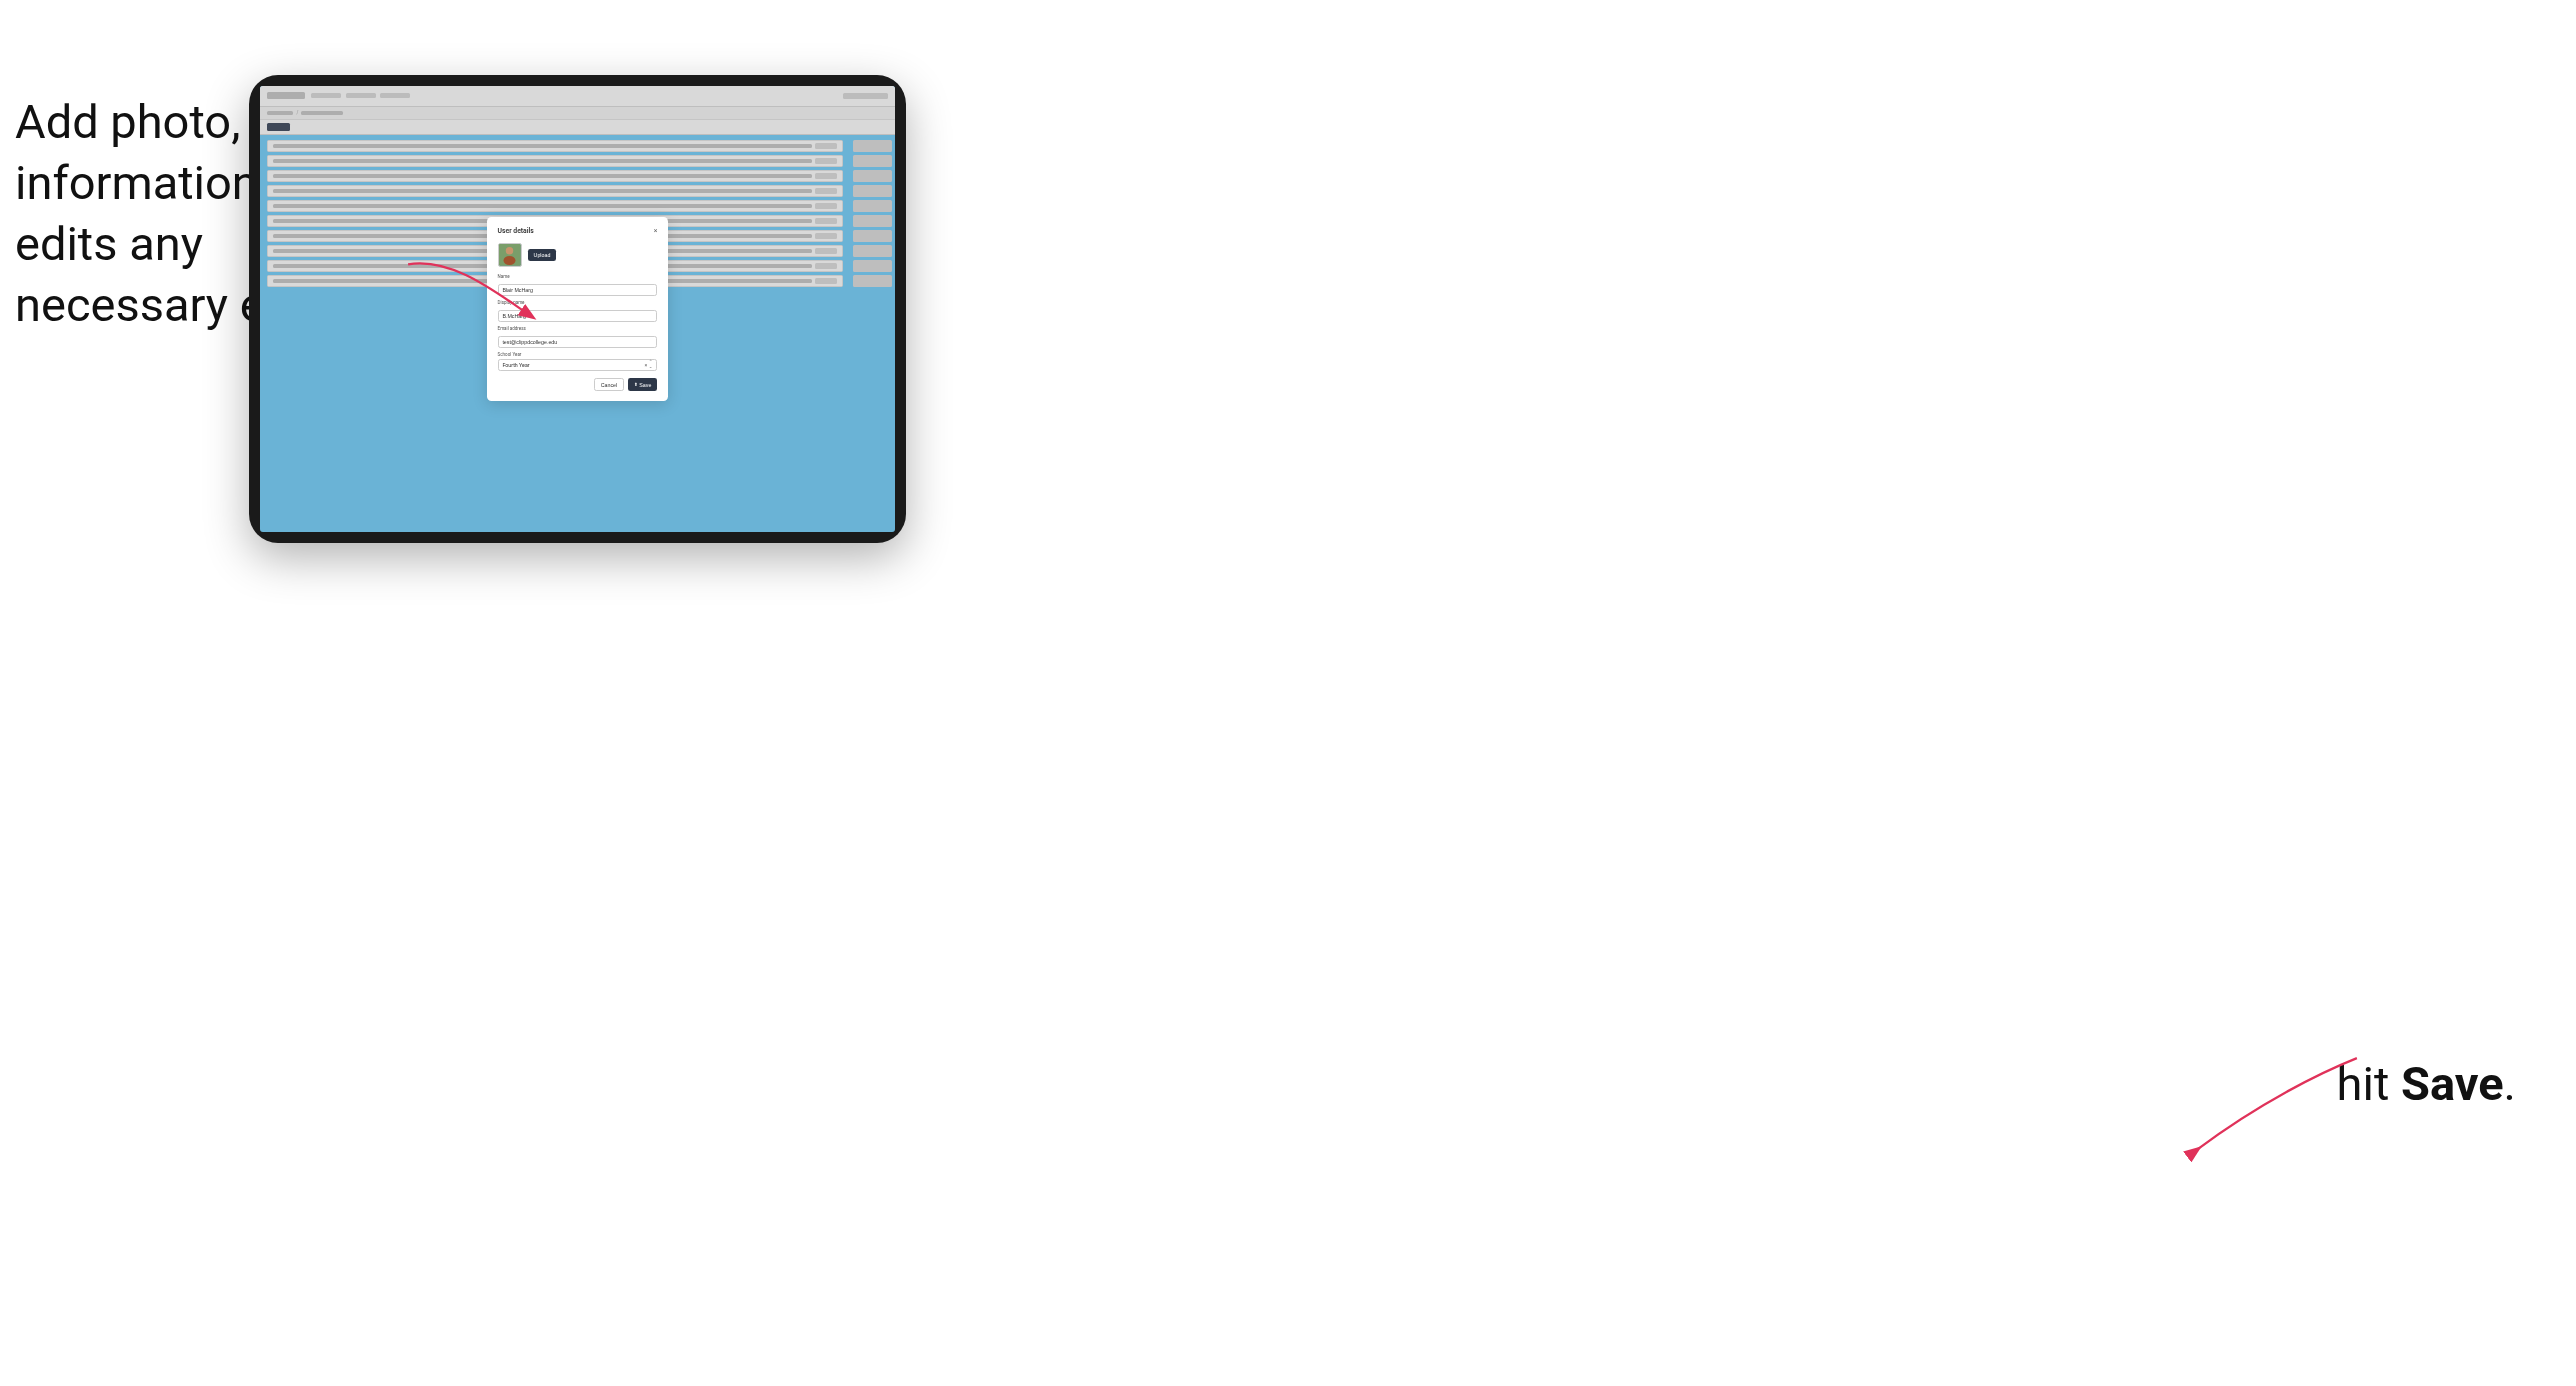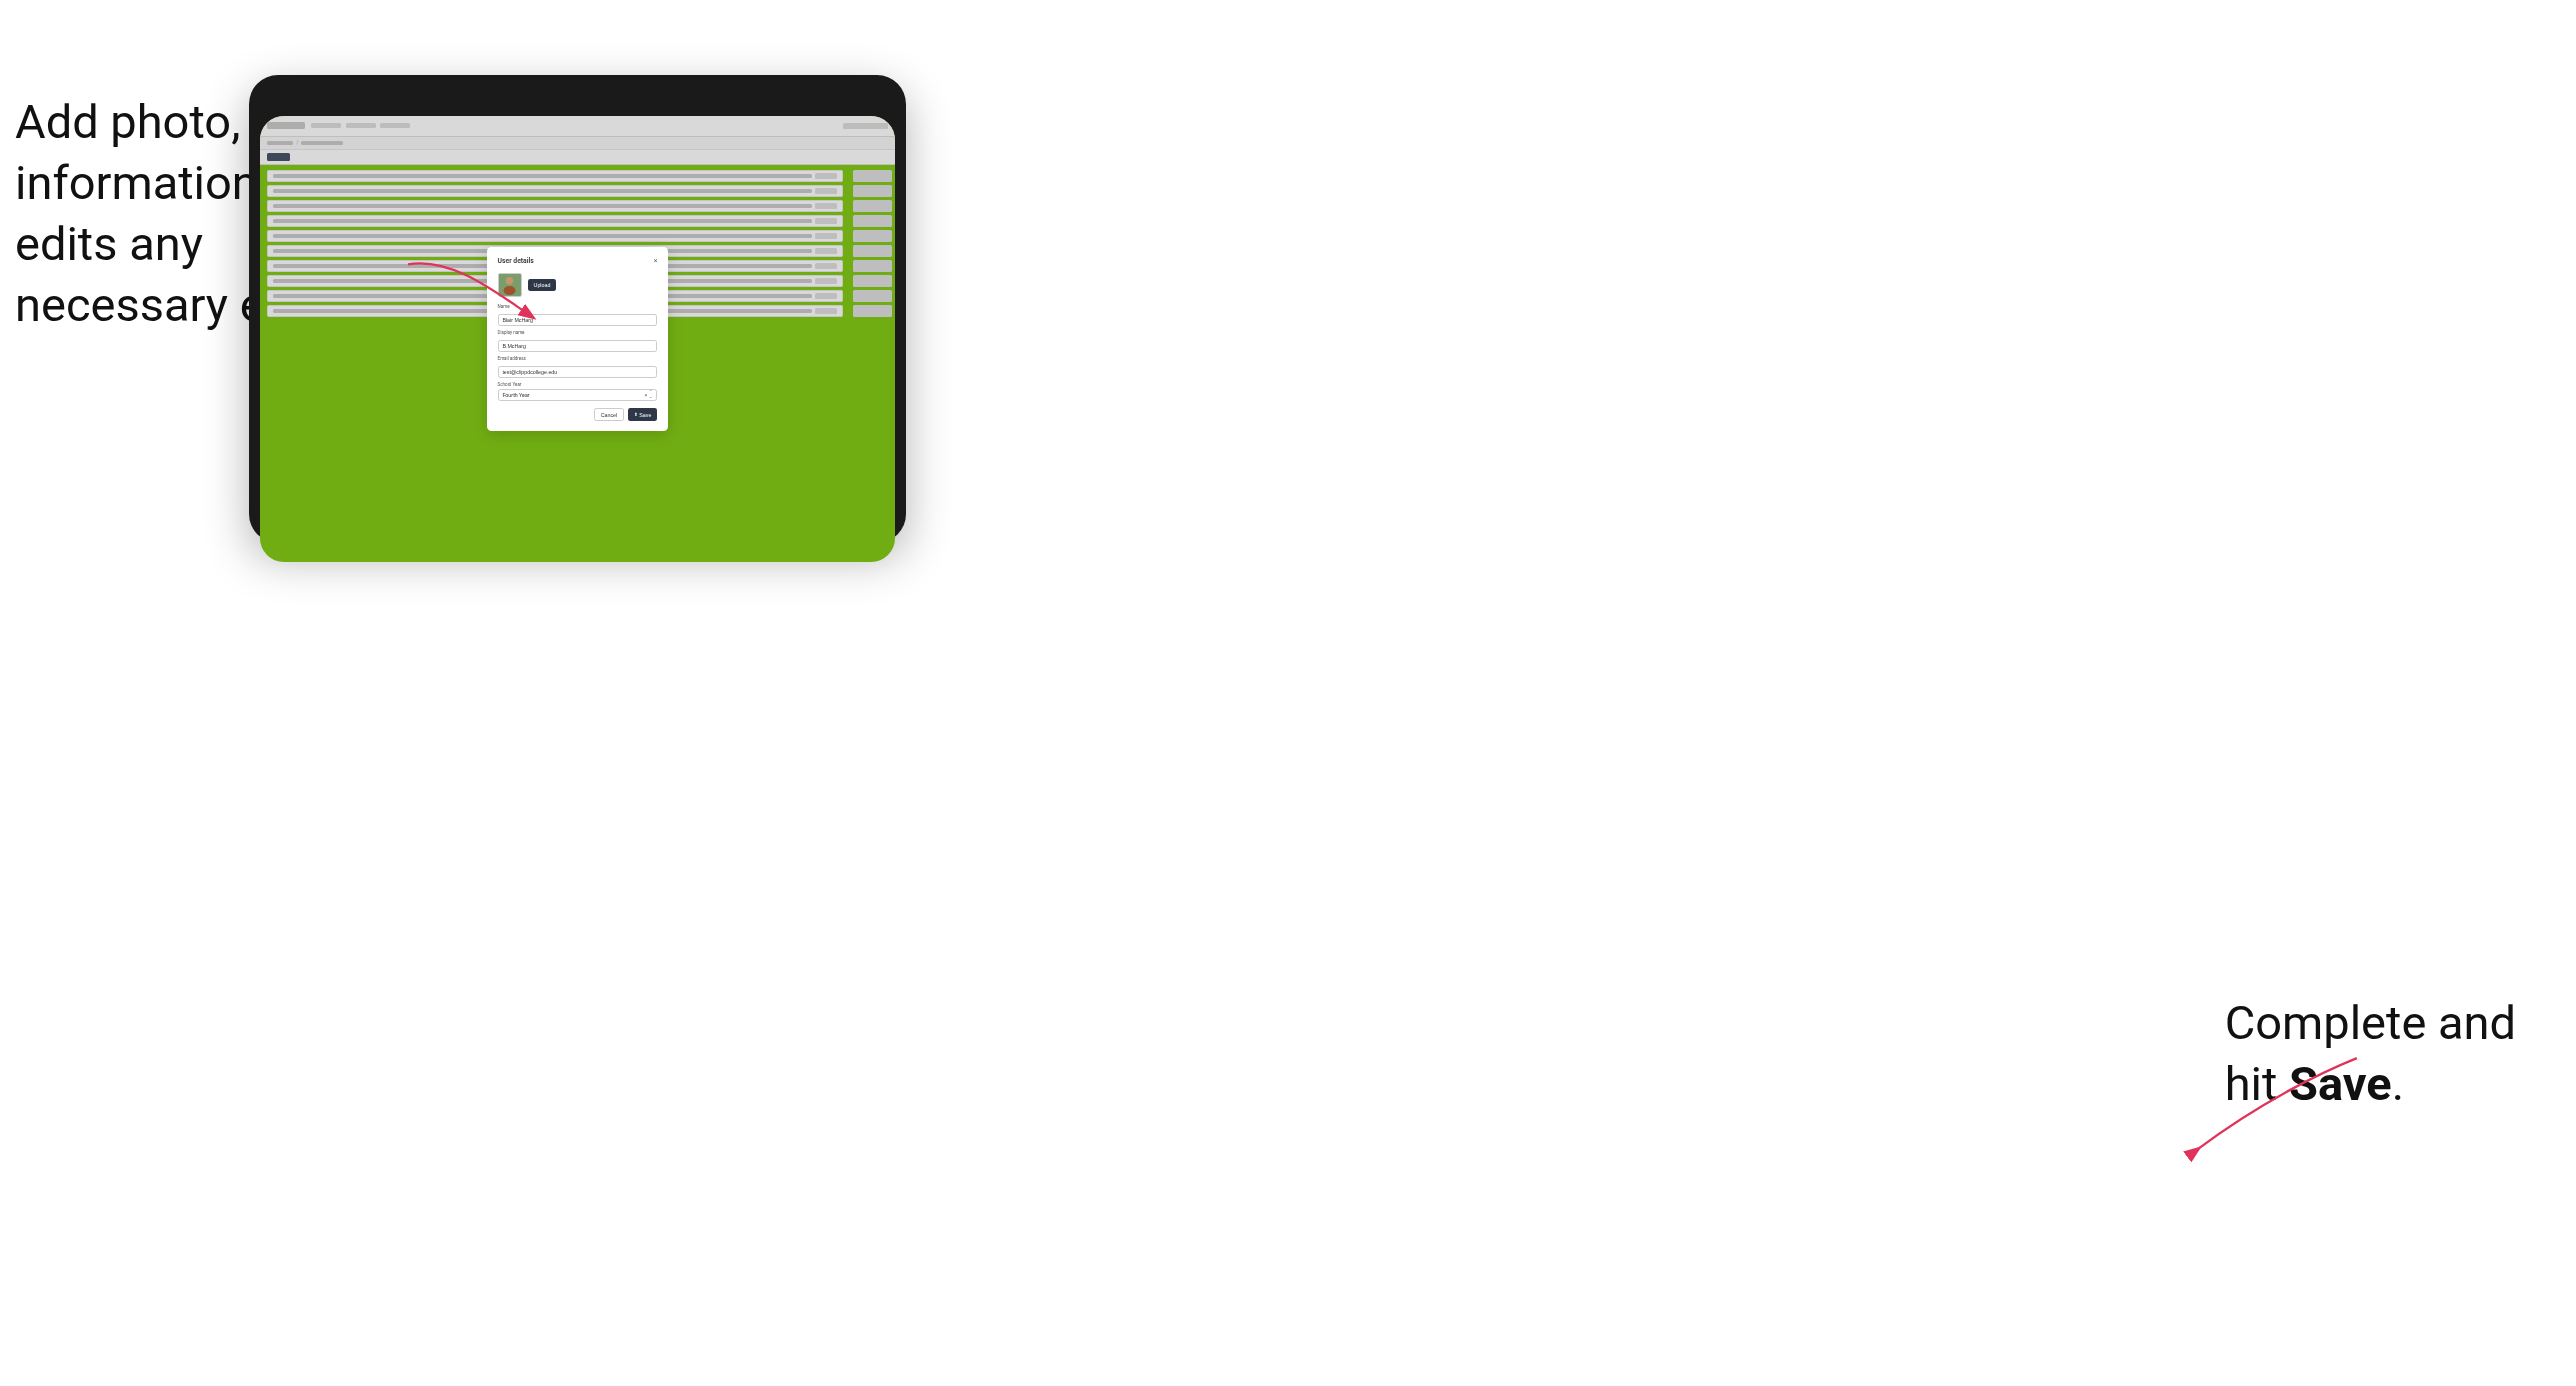--- a/index.html
+++ b/index.html
@@ -48,25 +48,24 @@
       height: 468px;
       background: #1a1a1a;
       border-radius: 29px;
       padding: 10.6px;
       box-shadow: 0 15px 45px rgba(0,0,0,0.3);
     }
 
     .tablet-screen {
       width: 100%;
       height: 100%;
-      background: #84cc16;
-      border-radius: 24px;
+      background: #7dd3fc;
+      border-radius: 3px;
       overflow: hidden;
       position: relative;
-      margin-top: 30px;
     }
 
     
     .app-header {
       background: #fff;
       height: 21px;
       display: flex;
       align-items: center;
       padding: 0 7.5px;
       border-bottom: 0.8px solid #e0e0e0;
@@ -373,21 +372,21 @@
 <body>
 
 <div class="annotation-left">
   <span>Add photo, check</span><br>
   <span>information and</span><br>
   <span>edits any</span><br>
   <span>necessary edits.</span>
 </div>
 
 <div class="annotation-right">
-  <span>Complete and</span><br>
+  <br>
   <span>hit </span><strong>Save</strong><span>.</span>
 </div>
 
 <div class="arrow-left">
   <svg class="arrow" width="151" height="91" viewBox="0 0 200 120">
     <defs>
       <marker id="arrowhead-left" markerWidth="8" markerHeight="8" refX="6" refY="3" orient="auto">
         <polygon points="0 0, 8 3, 0 6" fill="#e0325a"></polygon>
       </marker>
     </defs>

